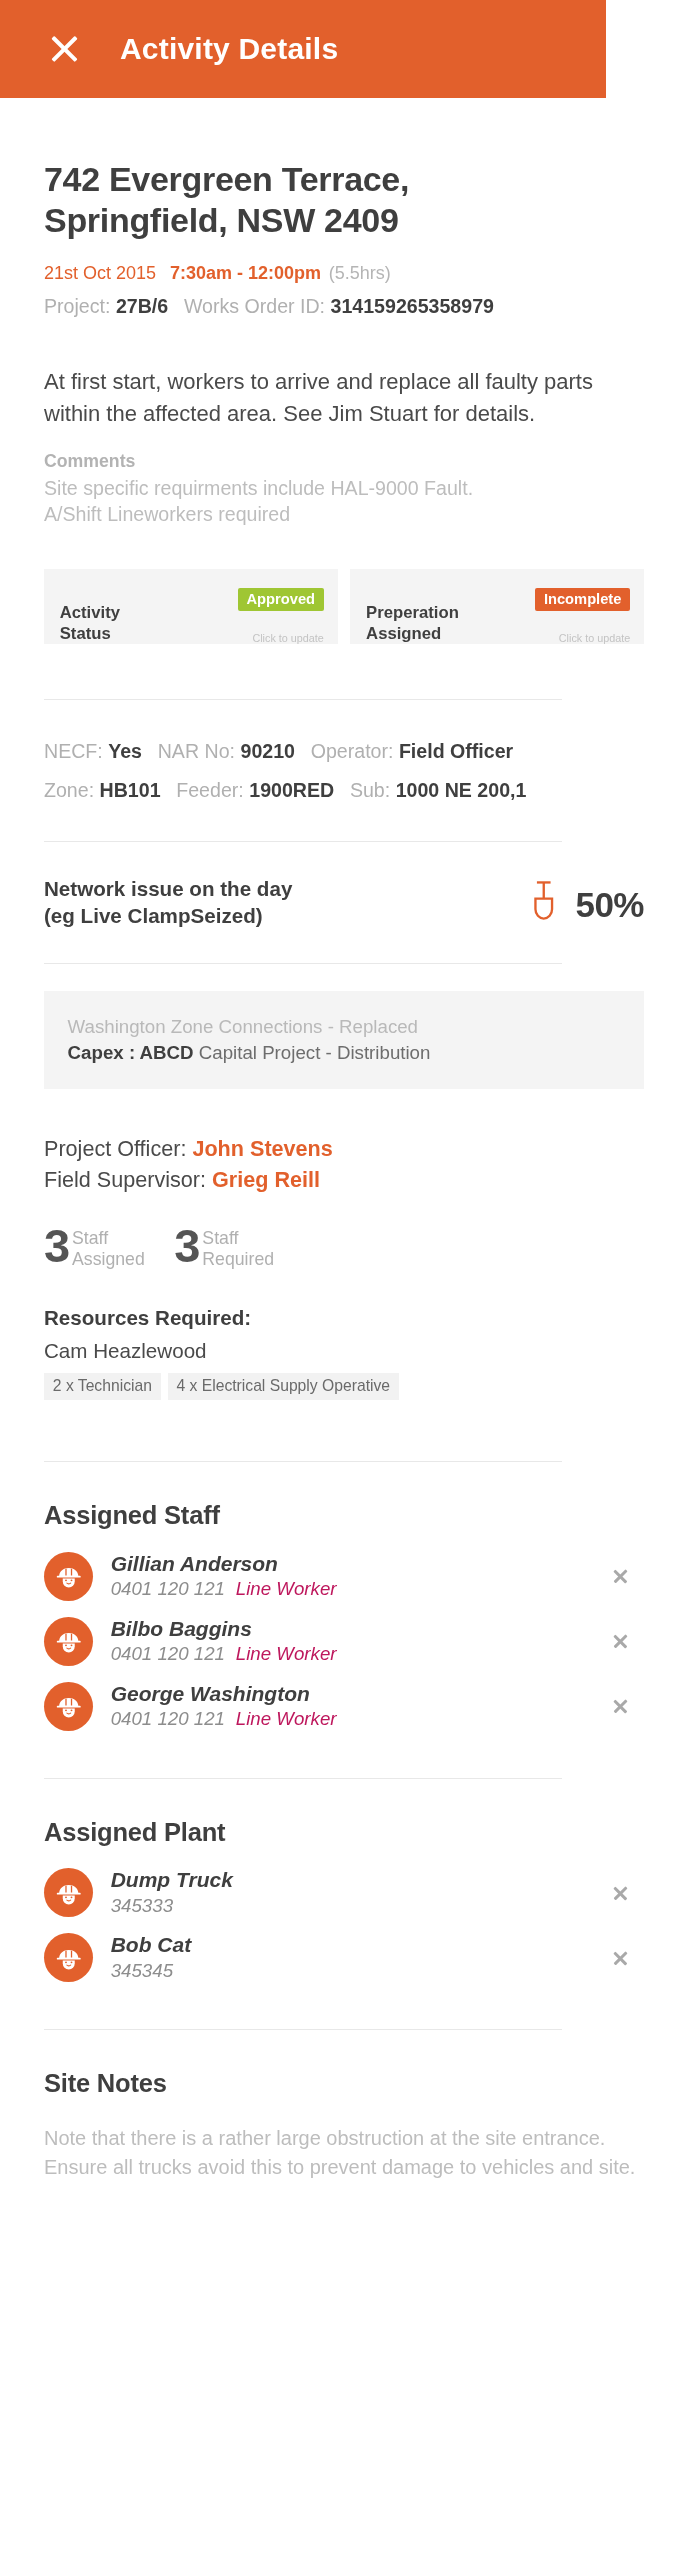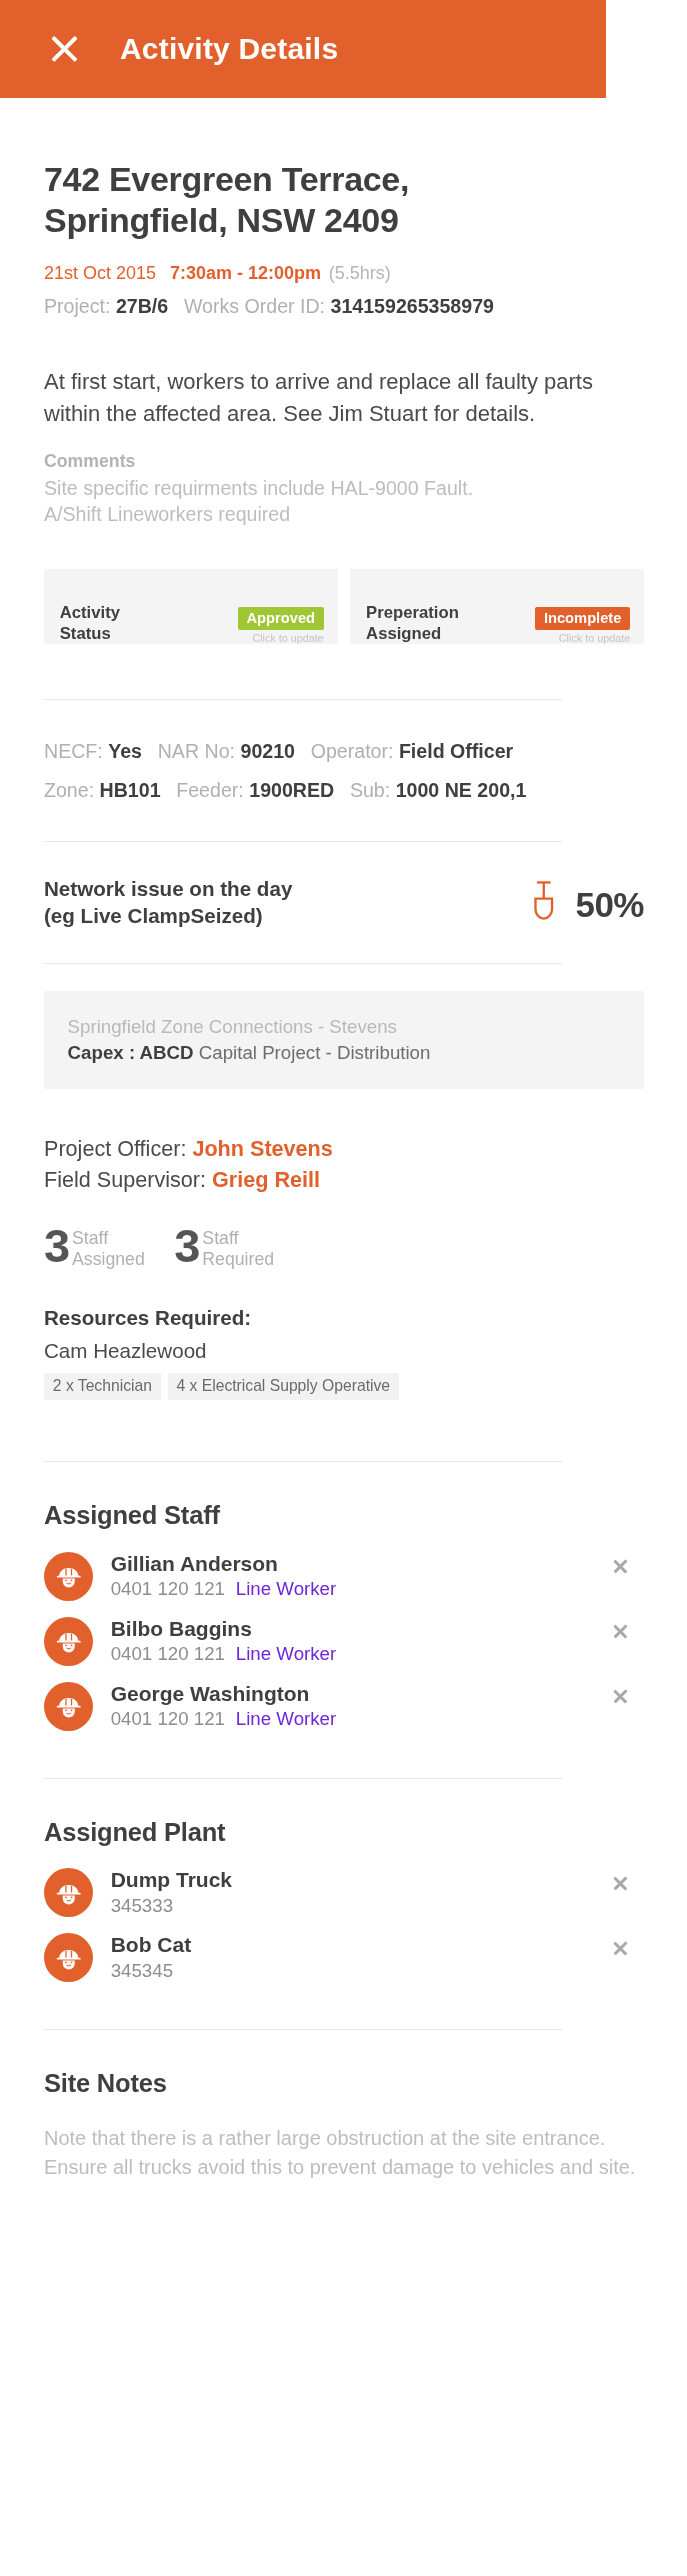--- a/index.html
+++ b/index.html
@@ -129,21 +129,21 @@
     font-weight: bold;
     padding: 3.9px 8.8px 4.9px;
     border-radius: 2px;
     line-height: 1;
   }
   .pill.green  { background: #9fc633; }
   .pill.orange { background: #e2602c; }
   .pill-hint {
     font-size: 10.8px;
     color: #c3c3c3;
-    margin-top: 2px;
+    margin-top: 21px;
   }
 
   
   .divider {
     height: 1px;
     background: #e8e8e8;
     margin: 0 44px;
   }
 
   
@@ -256,22 +256,24 @@
     font-size: 25.5px;
     font-weight: bold;
     color: #3f3f3f;
     letter-spacing: -0.2px;
   }
 
   
   .list { margin-top: 13.8px; }
   .list-item {
     display: flex;
+    align-items: center;
     padding: 7.9px 0;
     cursor: pointer;
+    font-style: italic;
   }
   .avatar {
     width: 49px; height: 49px;
     border-radius: 50%;
     background: #e2602c;
     flex: 0 0 auto;
     display: flex;
     align-items: center;
     justify-content: center;
     margin-right: 17.7px;
@@ -283,21 +285,21 @@
     font-weight: bold;
     color: #3f3f3f;
     line-height: 1.18;
   }
   .li-sub {
     font-size: 18.7px;
     color: #8d8d8d;
     margin-top: 2px;
     line-height: 1.2;
   }
-  .li-sub .role { color: #6d28d9; margin-left: 10.8px; }
+  .li-sub .role { color: #be185d; margin-left: 10.8px; }
   .remove-x {
     flex: 0 0 auto;
     width: 29.5px; height: 29.5px;
     position: relative;
     margin-right: 9.8px;
     cursor: pointer;
   }
   .remove-x::before, .remove-x::after {
     content: "";
     position: absolute;
@@ -423,21 +425,21 @@
       </div>
     </div>
   </div>
 
   <div class="sp-34"></div>
   <div class="divider"></div>
   <div class="sp-28"></div>
 
   <div class="content">
     <div class="capex-panel">
-      <div class="capex-top">Springfield Zone Connections - Stevens</div>
+      <div class="capex-top">Washington Zone Connections - Replaced</div>
       <div class="capex-bottom">
         <b>Capex : ABCD</b>
         <span>Capital Project - Distribution</span>
       </div>
     </div>
   </div>
 
   <div class="sp-46"></div>
 
   <div class="content">

